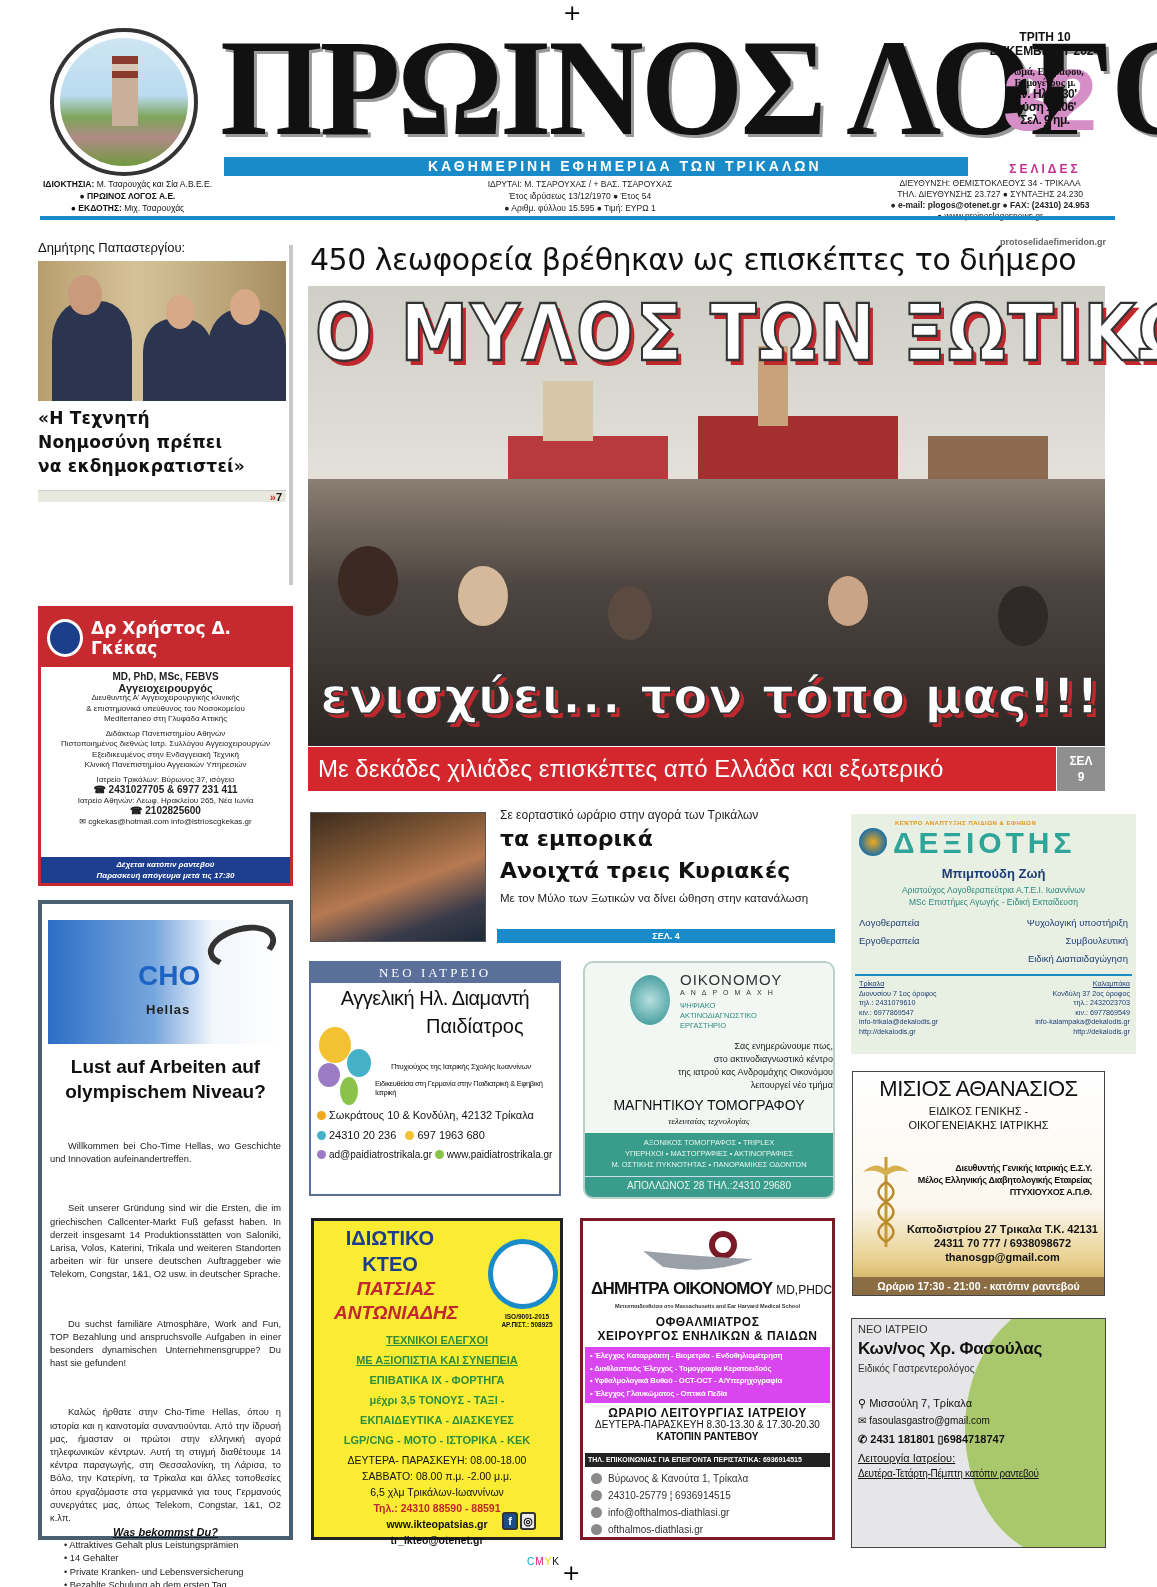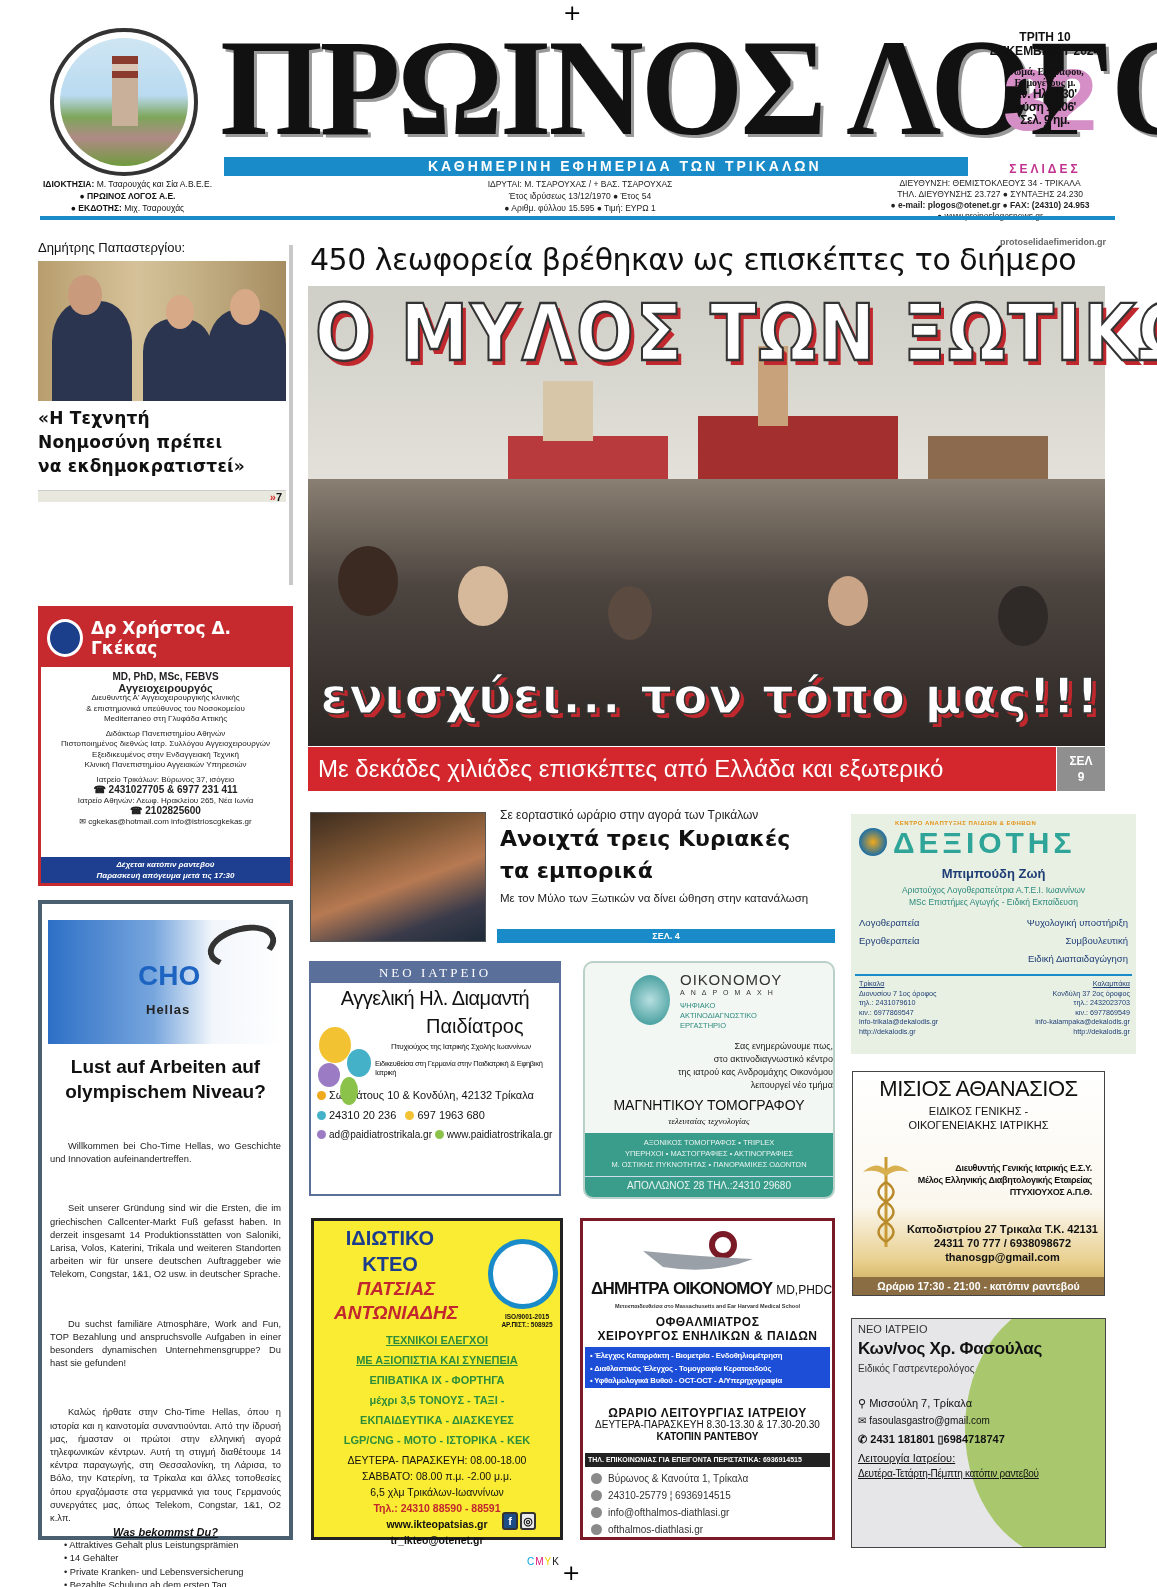--- a/index.html
+++ b/index.html
@@ -82,21 +82,21 @@
   .shop-title { font-family: "DejaVu Sans", sans-serif; font-weight: 700; font-size: 22px; line-height: 32px; color: #111; }
   .shop-sub { font-size: 11.5px; color: #222; margin-top: 4px; line-height: 14px; }
   .shop-page { left: 497px; top: 929px; width: 338px; height: 14px; background: #1a8bc9; color: #fff; font-size: 9px; font-weight: 700; text-align: center; line-height: 14px; }
 
   
   .ad-ped { left: 309px; top: 961px; width: 252px; height: 235px; border: 2px solid #5a6f9a; background: #fff; }
   .ad-ped .head { height: 20px; background: #5a6f9a; color: #fff; font-family: "Liberation Serif", serif; font-size: 13px; letter-spacing: 3px; text-align: center; line-height: 20px; }
   .ad-ped .name { font-size: 20px; text-align: center; margin-top: 4px; letter-spacing: -0.5px; }
   .ad-ped .role { font-size: 20px; margin-left: 115px; margin-top: 5px; }
   .ad-ped .butterfly { position: absolute; left: 6px; top: 62px; width: 54px; height: 85px; }
-  .ad-ped .line { font-size: 8px; margin-left: 80px; margin-top: 4px; letter-spacing: -0.3px; }
+  .ad-ped .line { font-size: 8px; margin-left: 80px; margin-top: 24px; letter-spacing: -0.3px; }
   .ad-ped .line2 { font-size: 7.5px; margin-left: 64px; margin-top: 8px; letter-spacing: -0.3px; }
   .ad-ped .contact { font-size: 11px; margin: 8px 6px 0; line-height: 20px; }
   .ad-ped .ic { display: inline-block; width: 9px; height: 9px; border-radius: 50%; margin-right: 3px; vertical-align: -1px; }
 
   
   .ad-mri { left: 583px; top: 961px; width: 252px; height: 238px; border: 2px solid #b9d1c8; background: #f2f7f3; border-radius: 10px; overflow: hidden; }
   .ad-mri .logo { position: absolute; left: 45px; top: 12px; width: 40px; height: 50px; border-radius: 50%; background: radial-gradient(circle, #b7dfe0 0%, #2c8f8f 100%); }
   .ad-mri .brand { position: absolute; left: 95px; top: 8px; font-size: 15px; letter-spacing: 1px; color: #333; }
   .ad-mri .brand2 { position: absolute; left: 95px; top: 26px; font-size: 7px; letter-spacing: 6px; color: #333; }
   .ad-mri .brand3 { position: absolute; left: 95px; top: 38px; font-size: 7.5px; color: #2d8a7d; line-height: 10px; }
@@ -141,21 +141,21 @@
   .ad-kteo .social span { width: 16px; height: 18px; border: 2px solid #333; background: #1d4d86; color: #fff; font-weight: 700; font-size: 11px; text-align: center; line-height: 14px; border-radius: 3px; }
   .ad-kteo .social span.ig { background: #eaeaea; color: #111; }
 
   
   .ad-ofth { left: 580px; top: 1218px; width: 255px; height: 322px; border: 3px solid #7a1a26; background: #fff; }
   .ad-ofth .eye { position: absolute; left: 60px; top: 8px; width: 130px; height: 48px; }
   .ad-ofth .name { position: absolute; left: 8px; top: 58px; font-size: 17px; font-weight: 700; letter-spacing: -0.8px; white-space: nowrap; }
   .ad-ofth .name small { font-size: 12px; font-weight: 400; letter-spacing: 0; }
   .ad-ofth .edu { position: absolute; left: 0; right: 0; top: 82px; font-size: 5.5px; text-align: center; font-weight: 700; color: #333; }
   .ad-ofth .spec { position: absolute; left: 0; right: 0; top: 94px; text-align: center; font-size: 12px; line-height: 14px; font-weight: 700; letter-spacing: 0.5px; }
-  .ad-ofth .blk { position: absolute; left: 2px; right: 2px; top: 126px; height: 41px; background: #1d4ed8; color: #fff; font-size: 7.7px; font-weight: 700; padding: 3px 5px; line-height: 12.5px; white-space: nowrap; letter-spacing: -0.2px; }
+  .ad-ofth .blk { position: absolute; left: 2px; right: 2px; top: 126px; height: 56px; background: #d946ef; color: #fff; font-size: 7.7px; font-weight: 700; padding: 3px 5px; line-height: 12.5px; white-space: nowrap; letter-spacing: -0.2px; }
   .ad-ofth .hours { position: absolute; left: 0; right: 0; top: 186px; text-align: center; font-size: 10px; line-height: 12px; }
   .ad-ofth .hours .t { font-size: 12px; font-weight: 700; letter-spacing: 0.5px; }
   .ad-ofth .hours .b { font-weight: 700; }
   .ad-ofth .emerg { position: absolute; left: 2px; right: 2px; top: 232px; height: 14px; background: #222; color: #fff; font-size: 7px; font-weight: 700; line-height: 14px; padding-left: 3px; white-space: nowrap; }
   .ad-ofth .contacts { position: absolute; left: 8px; top: 249px; font-size: 10px; line-height: 17px; color: #333; }
   .ad-ofth .contacts .ic { display: inline-block; width: 11px; height: 11px; border-radius: 50%; background: #8a8a8a; margin-right: 6px; vertical-align: -2px; }
 
   
   .ad-fas { left: 851px; top: 1318px; width: 255px; height: 230px; border: 1.5px solid #444; background: #e6e6e8; overflow: hidden; }
   .ad-fas .blob { position: absolute; right: -60px; top: -20px; width: 200px; height: 260px; border-radius: 50%; background: #a9c86d; }
@@ -306,22 +306,22 @@
 <div class="abs strap">Με δεκάδες χιλιάδες επισκέπτες από Ελλάδα και εξωτερικό</div>
 <div class="abs strap-page">
   <div>ΣΕΛ</div>
   <div>9</div>
 </div>
 
 <div class="abs shop-photo"></div>
 <div class="abs shop-story">
   <div class="shop-kicker">Σε εορταστικό ωράριο στην αγορά των Τρικάλων</div>
   <div class="shop-title">
+    <div>τα εμπορικά</div>
     <div>Ανοιχτά τρεις Κυριακές</div>
-    <div>τα εμπορικά</div>
   </div>
   <div class="shop-sub">Με τον Μύλο των Ξωτικών να δίνει ώθηση στην κατανάλωση</div>
 </div>
 <div class="abs shop-page">ΣΕΛ. 4</div>
 
 <div class="abs ad-ped">
   <div class="head">ΝΕΟ ΙΑΤΡΕΙΟ</div>
   <div class="name">Αγγελική Ηλ. Διαμαντή</div>
   <svg class="butterfly" viewBox="0 0 54 85">
     <ellipse cx="18" cy="20" rx="16" ry="18" fill="#f3c233"></ellipse>

